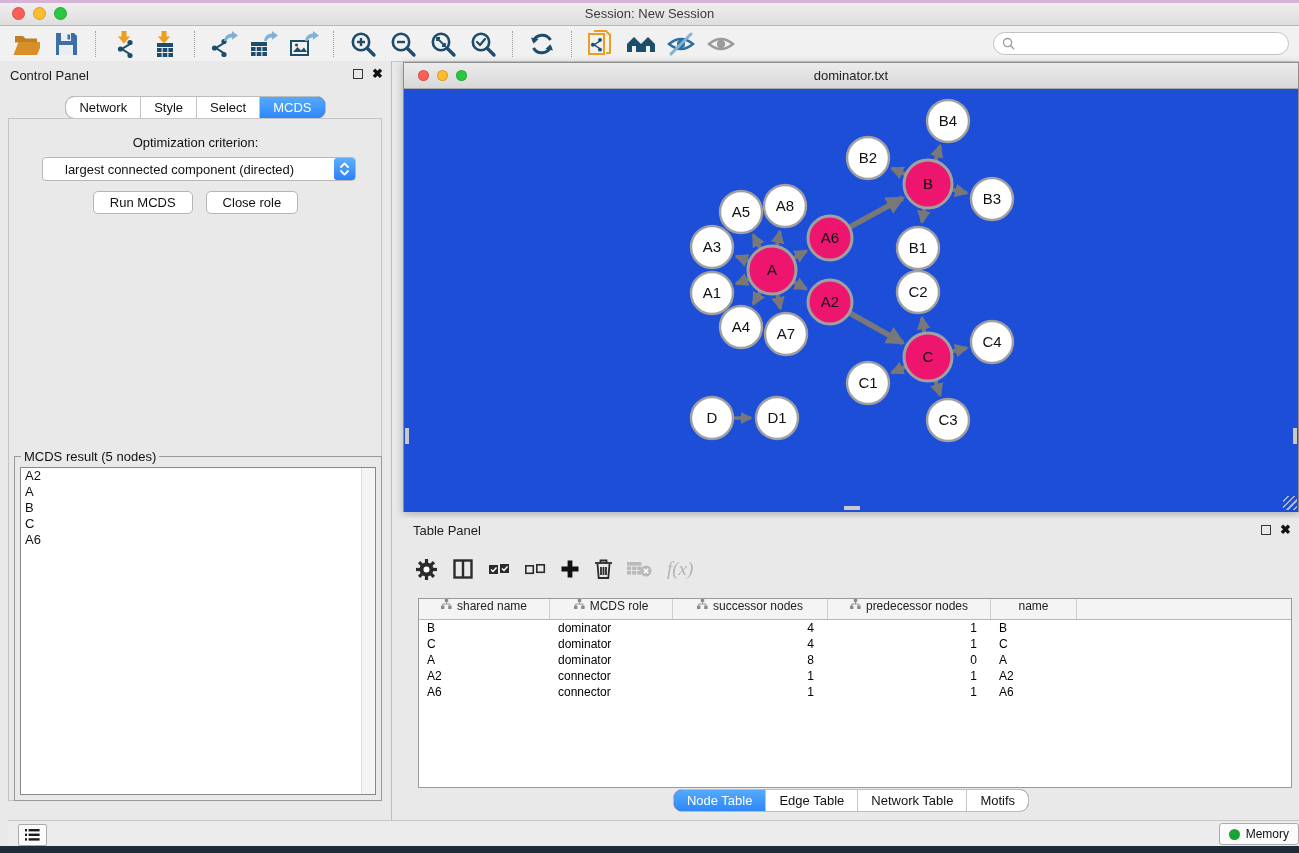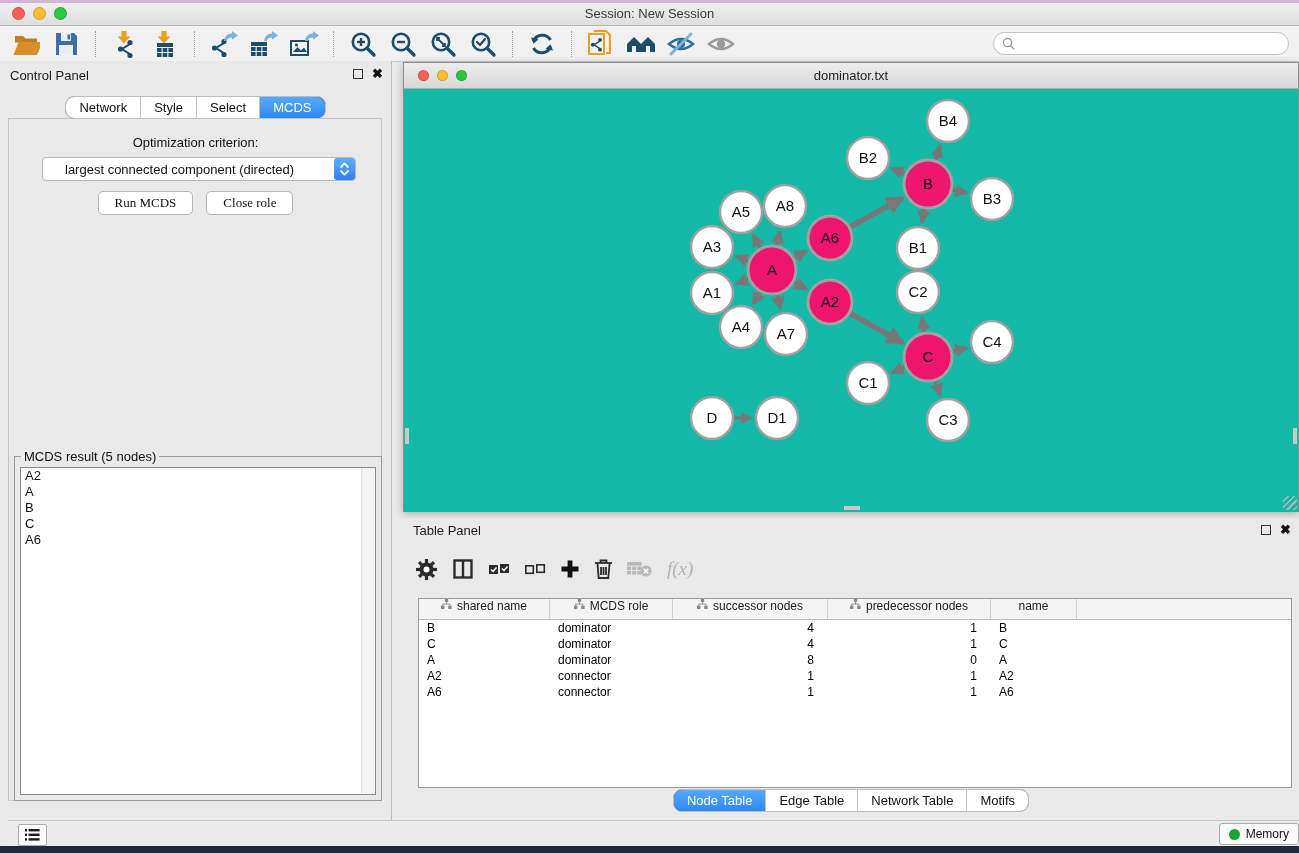--- a/index.html
+++ b/index.html
@@ -41,33 +41,33 @@
   .seg .tab.sel{background:linear-gradient(#55aafd,#2e87f8);color:#fff}
   #cp-inner{position:absolute;left:8px;top:57px;width:374px;height:683px;border:1px solid #c4c4c4;background:#e9e9e9;box-sizing:border-box}
   #opt-label{position:absolute;top:74px;left:0;width:391px;text-align:center;font-size:13px;color:#111}
   #criterion-select{position:absolute;left:42px;top:96px;width:314px;height:24px;background:#fff;border:1px solid #b7b7b7;
       border-radius:4px;box-sizing:border-box;display:flex;align-items:center;cursor:pointer}
   #criterion-select .val{flex:1;font-size:13px;color:#111;padding-left:22px;text-align:left;white-space:nowrap}
   #criterion-select .stepper{width:21px;height:22px;border-radius:3px;background:linear-gradient(#5fb0fe,#2e7ef7);
       display:flex;flex-direction:column;align-items:center;justify-content:center;color:#fff;margin-right:0px}
   .stepper svg{display:block}
   .btn-row{position:absolute;top:130px;left:0;width:391px;display:flex;justify-content:center;gap:13px}
-  .push-btn{background:#fff;border:1px solid #b5b5b5;border-radius:5px;font-size:13px;color:#111;padding:3px 16px;cursor:pointer;font-family:Liberation Serif, serif}
+  .push-btn{background:#fff;border:1px solid #b5b5b5;border-radius:5px;font-size:13px;color:#111;padding:3px 16px;cursor:pointer;font-family:Liberation Sans, sans-serif}
   #mcds-group{position:absolute;left:14px;top:395px;width:368px;height:345px;border:1px solid #9a9a9a;box-sizing:border-box}
   #mcds-legend{position:absolute;left:6px;top:-8px;background:#e9e9e9;font-size:13px;color:#111;padding:0 3px}
   #mcds-list{position:absolute;left:5px;top:10px;right:5px;bottom:5px;background:#fff;border:1px solid #888;overflow:hidden}
   #mcds-list .scroll{position:absolute;right:0;top:0;width:13px;height:100%;background:#f4f4f4;border-left:1px solid #e0e0e0}
   .mcds-item{font-size:13px;color:#111;padding:1px 0 1px 4px;line-height:14px;cursor:default}
 
   
   #net-window{position:absolute;left:403px;top:1px;width:896px;height:450px;background:#fff;border:1px solid #8e8e8e;
       box-sizing:border-box;box-shadow:0 2px 8px rgba(0,0,0,.25)}
   #net-titlebar{height:25px;background:linear-gradient(#ececec,#d8d8d8);border-bottom:1px solid #a8a8a8;
       position:relative;text-align:center;line-height:25px;font-size:13px;color:#222}
-  #net-canvas{position:absolute;left:0;top:26px;width:894px;height:423px;background:#14b8a6;overflow:hidden}
+  #net-canvas{position:absolute;left:0;top:26px;width:894px;height:423px;background:#1d4ed8;overflow:hidden}
   .edge-mark{position:absolute;background:#c9c9c9}
   #resize-grip{position:absolute;right:1px;bottom:1px;width:14px;height:14px;
      background:repeating-linear-gradient(135deg,transparent 0 3px,#b5b5b5 3px 4.5px)}
 
   
   #table-panel{position:absolute;left:403px;top:457px;width:896px;height:302px;background:#e9e9e9}
   #tp-toolbar{position:absolute;left:12px;top:28px;height:46px;display:flex;align-items:center;gap:14px}
   .tp-icon{display:flex;align-items:center;justify-content:center;cursor:pointer}
   .fx-label{font-family:"Liberation Serif",serif;font-style:italic;font-size:19px;color:#b3b3b3;cursor:default}
   #node-table{position:absolute;left:15px;top:80px;width:874px;height:190px;background:#fff;border:1px solid #9a9a9a;box-sizing:border-box;overflow:hidden}

